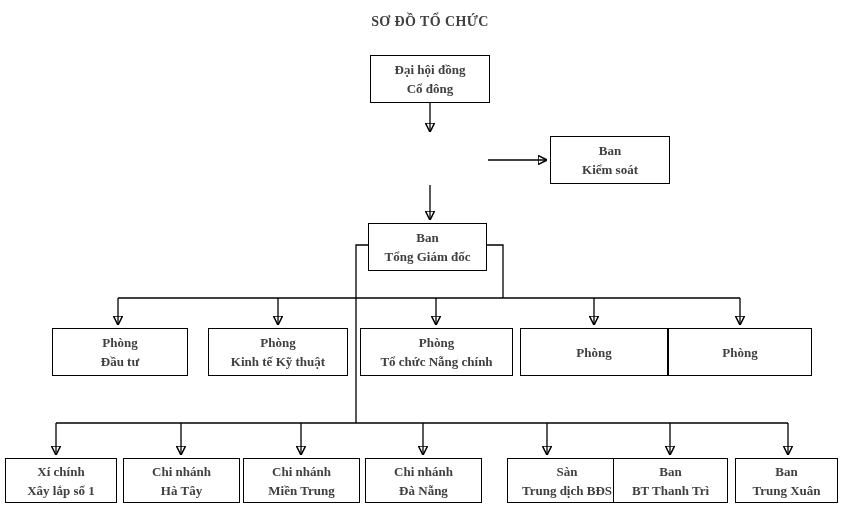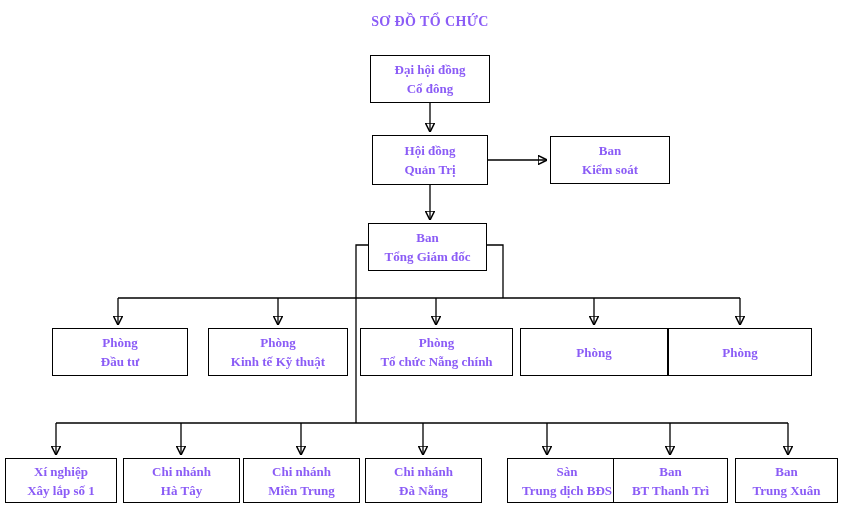--- a/index.html
+++ b/index.html
@@ -6,21 +6,21 @@
     margin: 0;
     padding: 0;
     background: #ffffff;
   }
   #canvas {
     position: relative;
     width: 841px;
     height: 530px;
     background: #ffffff;
     font-family: "Liberation Serif", "DejaVu Serif", serif;
-    color: #8b5cf6;
+    color: #404040;
     overflow: hidden;
   }
   #chart-title {
     position: absolute;
     left: 19px;
     top: 14px;
     width: 822px;
     text-align: center;
     font-size: 14px;
     font-weight: bold;
@@ -111,24 +111,20 @@
     <path d="M547,423 V454" marker-end="url(#ah)"></path>
     <path d="M670,423 V454" marker-end="url(#ah)"></path>
     <path d="M788,423 V454" marker-end="url(#ah)"></path>
   </svg>
 
   <div class="node" id="n-dai-hoi-dong">
     <span>Đại hội đồng</span>
     <span>Cổ đông</span>
   </div>
 
-  <div class="node" id="n-hoi-dong-quan-tri">
-    <span>Hội đồng</span>
-    <span>Quản Trị</span>
-  </div>
   <div class="node" id="n-ban-kiem-soat">
     <span>Ban</span>
     <span>Kiểm soát</span>
   </div>
 
   <div class="node" id="n-ban-tong-giam-doc">
     <span>Ban</span>
     <span>Tổng Giám đốc</span>
   </div>
 
@@ -145,21 +141,21 @@
     <span>Tổ chức Nẵng chính</span>
   </div>
   <div class="node" id="n-phong-tai-chinh-ke-toan">
     <span>Phòng</span>
   </div>
   <div class="node" id="n-phong-kinh-doanh-xnk">
     <span>Phòng</span>
   </div>
 
   <div class="node" id="n-xi-nghiep-xay-lap">
-    <span>Xí nghiệp</span>
+    <span>Xí chính</span>
     <span>Xây lắp số 1</span>
   </div>
   <div class="node" id="n-chi-nhanh-ha-tay">
     <span>Chi nhánh</span>
     <span>Hà Tây</span>
   </div>
   <div class="node" id="n-chi-nhanh-mien-trung">
     <span>Chi nhánh</span>
     <span>Miền Trung</span>
   </div>

